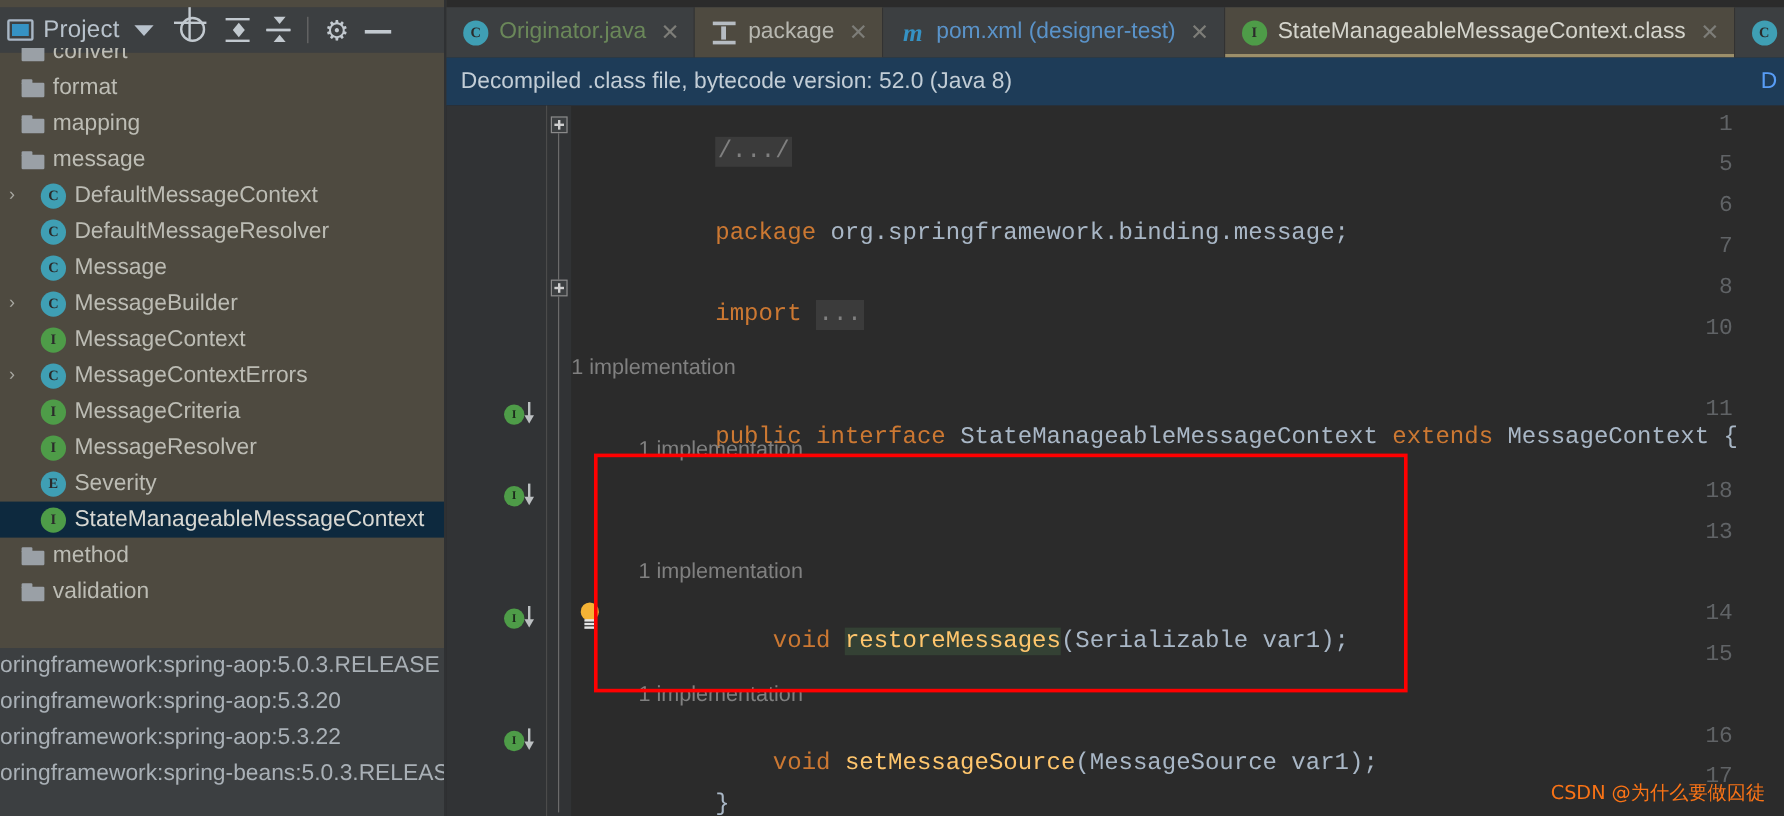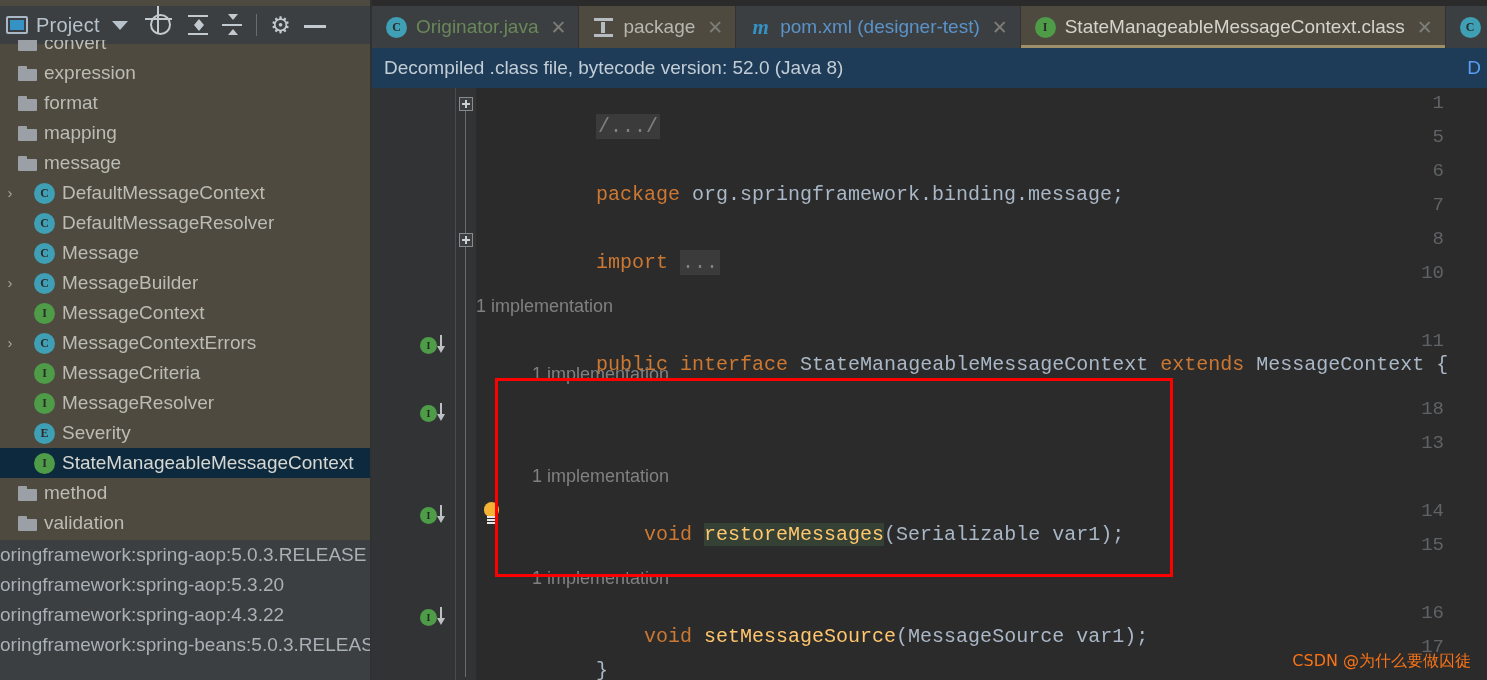--- a/index.html
+++ b/index.html
@@ -382,25 +382,20 @@
 
     <div class="tree" id="tree">
         <div class="tree-row" style="margin-top: -12px;">
           <div class="tw-arrow"></div>
           <div class="folder-ic"></div>
           <div class="tree-label">convert</div>
         </div>
         <div class="tree-row">
           <div class="tw-arrow"></div>
           <div class="folder-ic"></div>
-          <div class="tree-label">expression</div>
-        </div>
-        <div class="tree-row">
-          <div class="tw-arrow"></div>
-          <div class="folder-ic"></div>
           <div class="tree-label">format</div>
         </div>
         <div class="tree-row">
           <div class="tw-arrow"></div>
           <div class="folder-ic"></div>
           <div class="tree-label">mapping</div>
         </div>
         <div class="tree-row">
           <div class="tw-arrow"></div>
           <div class="folder-ic"></div>
@@ -474,21 +469,21 @@
         <div class="tree-row">
           <div class="tw-arrow"></div>
           <div class="folder-ic"></div>
           <div class="tree-label">validation</div>
         </div>
       </div>
 
     <div class="libs" id="libs">
         <div class="lib-row">oringframework:spring-aop:5.0.3.RELEASE</div>
         <div class="lib-row">oringframework:spring-aop:5.3.20</div>
-        <div class="lib-row">oringframework:spring-aop:4.3.22</div>
+        <div class="lib-row">oringframework:spring-aop:5.3.22</div>
         <div class="lib-row">oringframework:spring-beans:5.0.3.RELEASE</div>
       </div>
   </div>
 
   <div class="left-border"></div>
 
   <div class="editor-area">
 
     <div class="tabbar" id="tabbar">
         <div class="tab">

